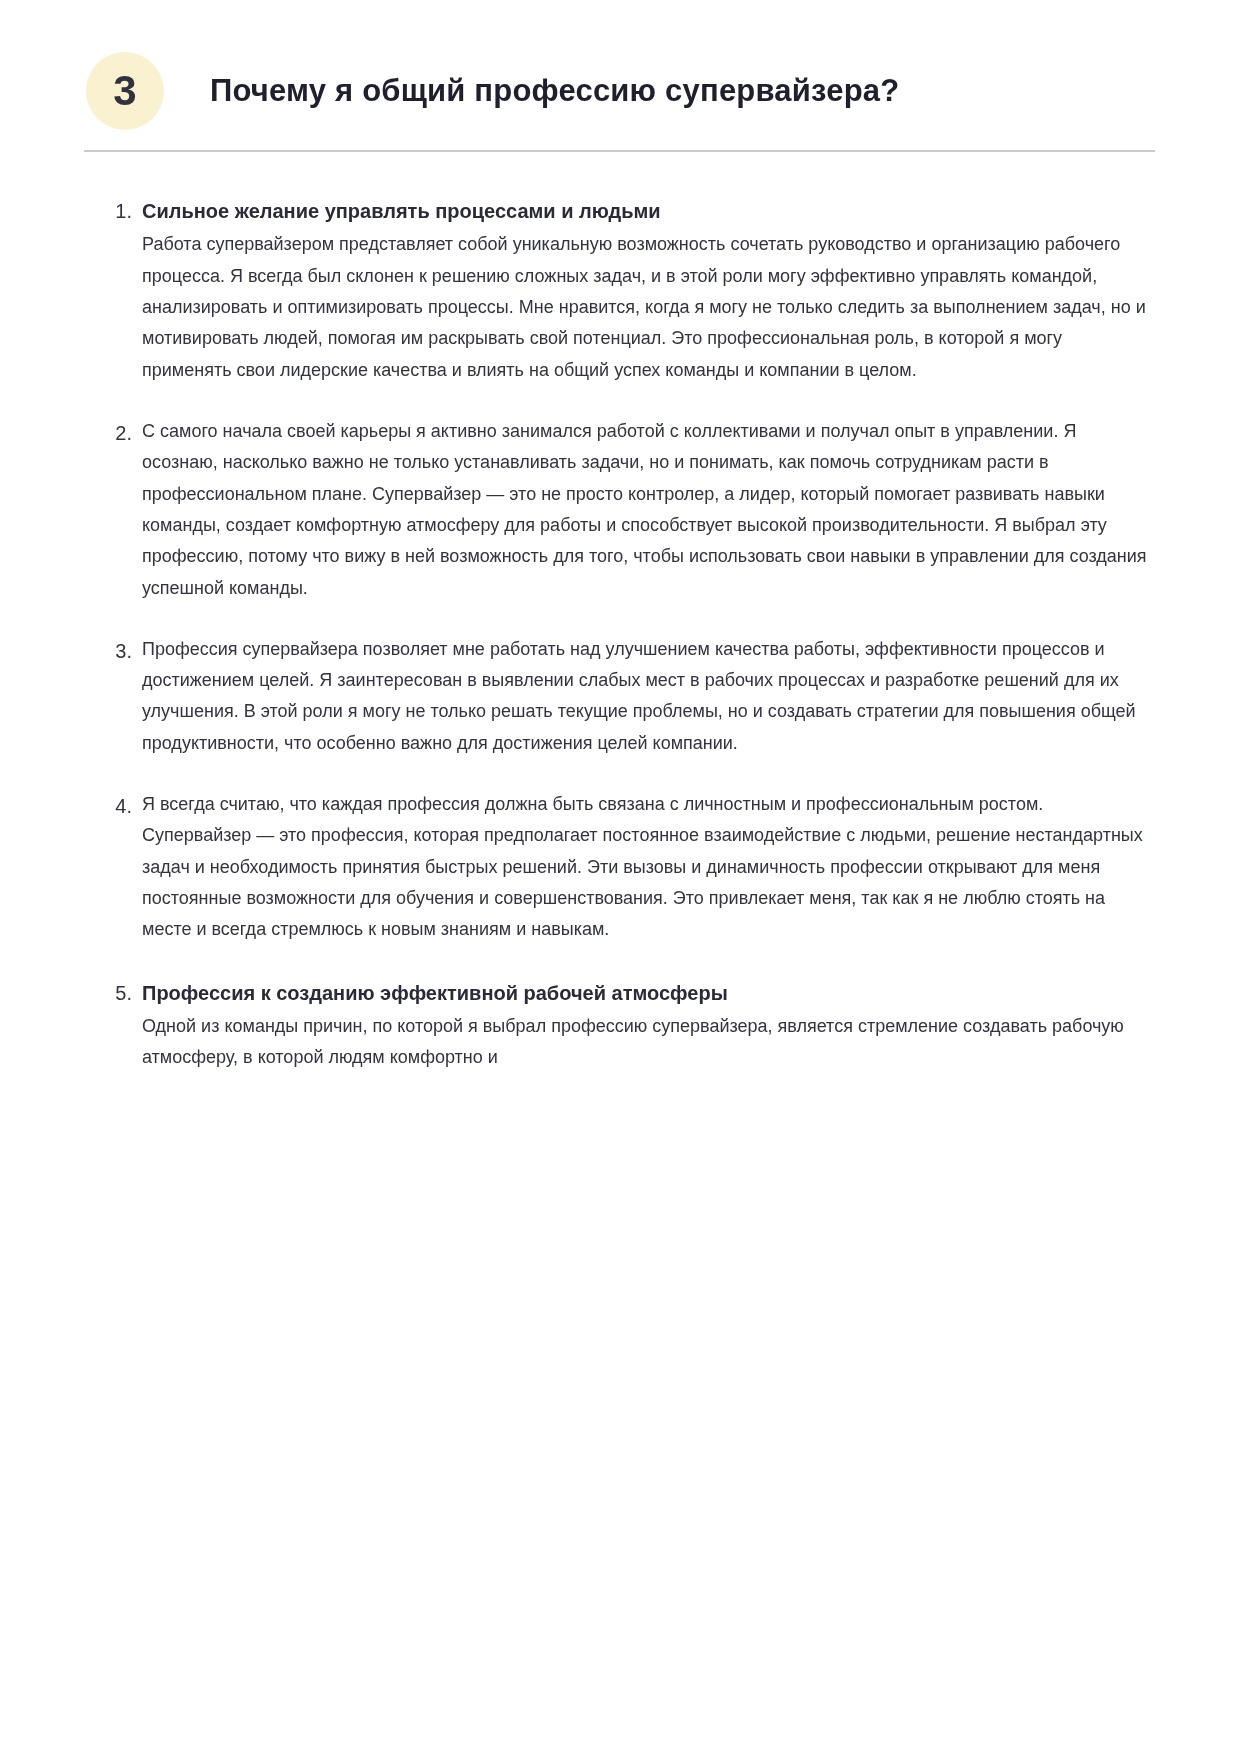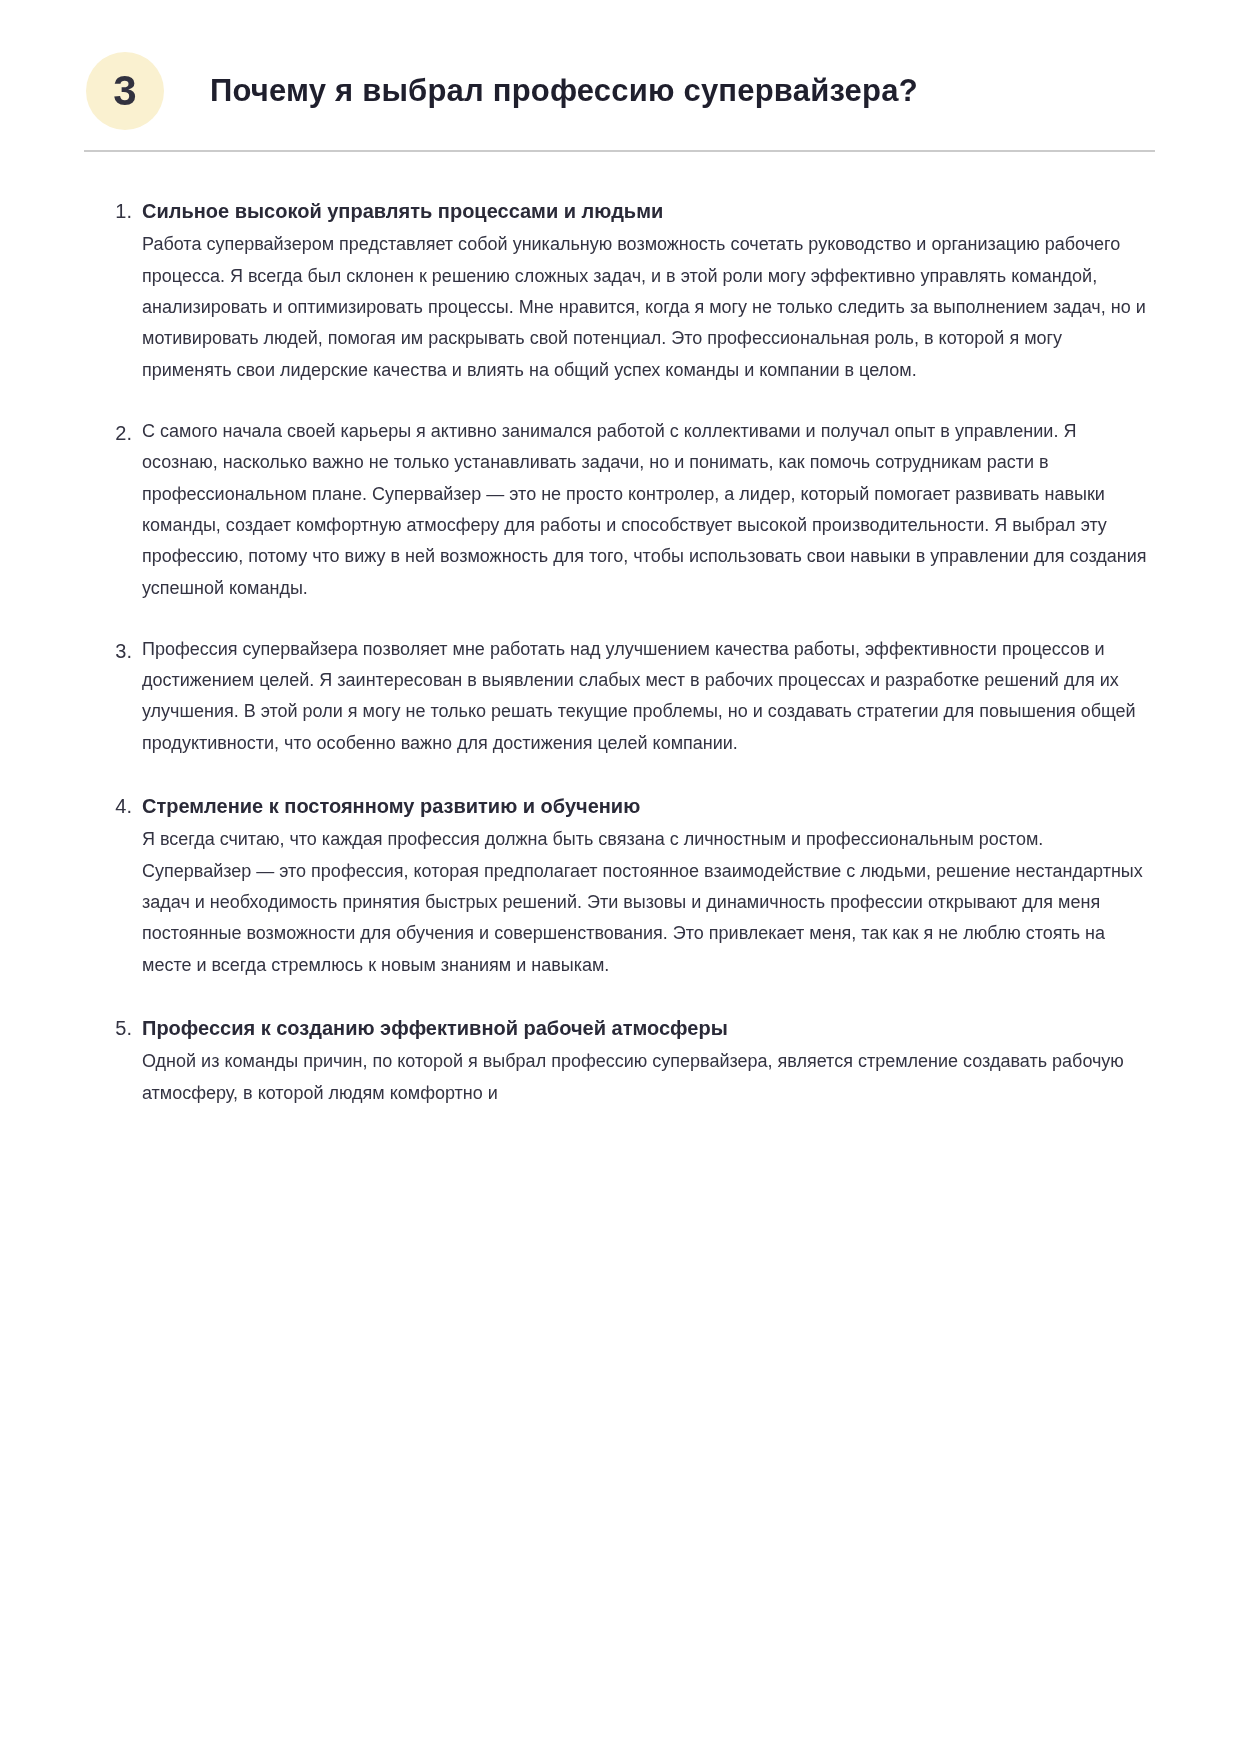--- a/index.html
+++ b/index.html
@@ -82,30 +82,30 @@
   }
 </style>
 </head>
 <body>
 
 <div class="page" style="color: rgb(51, 51, 66);">
   <header class="doc-header">
     <div class="badge" style="background: rgb(250, 241, 208);">
       <span>3</span>
     </div>
-    <h1 class="title">Почему я выбрал профессию супервайзера?</h1>
+    <h1 class="title">Почему я общий профессию супервайзера?</h1>
   </header>
 
   <hr class="header-divider" style="border-top-color: rgb(203, 203, 203);">
 
   <ol class="reasons" id="sections">
   <li class="section">
     <div class="num">1.</div>
     <div class="content">
-      <div class="heading">Сильное высокой управлять процессами и людьми</div>
+      <div class="heading">Сильное желание управлять процессами и людьми</div>
       <div class="body">Работа супервайзером представляет собой уникальную возможность сочетать руководство и организацию рабочего процесса. Я всегда был склонен к решению сложных задач, и в этой роли могу эффективно управлять командой, анализировать и оптимизировать процессы. Мне нравится, когда я могу не только следить за выполнением задач, но и мотивировать людей, помогая им раскрывать свой потенциал. Это профессиональная роль, в которой я могу применять свои лидерские качества и влиять на общий успех команды и компании в целом.</div>
     </div>
   </li>
 
   <li class="section">
     <div class="num">2.</div>
     <div class="content">
       <div class="body">С самого начала своей карьеры я активно занимался работой с коллективами и получал опыт в управлении. Я осознаю, насколько важно не только устанавливать задачи, но и понимать, как помочь сотрудникам расти в профессиональном плане. Супервайзер — это не просто контролер, а лидер, который помогает развивать навыки команды, создает комфортную атмосферу для работы и способствует высокой производительности. Я выбрал эту профессию, потому что вижу в ней возможность для того, чтобы использовать свои навыки в управлении для создания успешной команды.</div>
     </div>
   </li>
@@ -113,21 +113,20 @@
   <li class="section">
     <div class="num">3.</div>
     <div class="content">
       <div class="body">Профессия супервайзера позволяет мне работать над улучшением качества работы, эффективности процессов и достижением целей. Я заинтересован в выявлении слабых мест в рабочих процессах и разработке решений для их улучшения. В этой роли я могу не только решать текущие проблемы, но и создавать стратегии для повышения общей продуктивности, что особенно важно для достижения целей компании.</div>
     </div>
   </li>
 
   <li class="section">
     <div class="num">4.</div>
     <div class="content">
-      <div class="heading">Стремление к постоянному развитию и обучению</div>
       <div class="body">Я всегда считаю, что каждая профессия должна быть связана с личностным и профессиональным ростом. Супервайзер — это профессия, которая предполагает постоянное взаимодействие с людьми, решение нестандартных задач и необходимость принятия быстрых решений. Эти вызовы и динамичность профессии открывают для меня постоянные возможности для обучения и совершенствования. Это привлекает меня, так как я не люблю стоять на месте и всегда стремлюсь к новым знаниям и навыкам.</div>
     </div>
   </li>
 
   <li class="section">
     <div class="num">5.</div>
     <div class="content">
       <div class="heading">Профессия к созданию эффективной рабочей атмосферы</div>
       <div class="body">Одной из команды причин, по которой я выбрал профессию супервайзера, является стремление создавать рабочую атмосферу, в которой людям комфортно и</div>
     </div>

